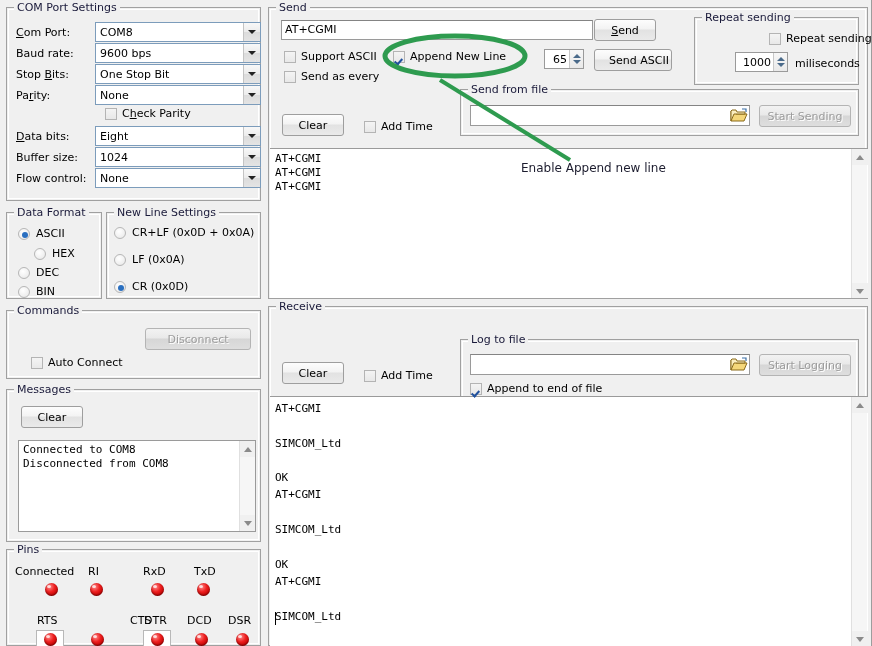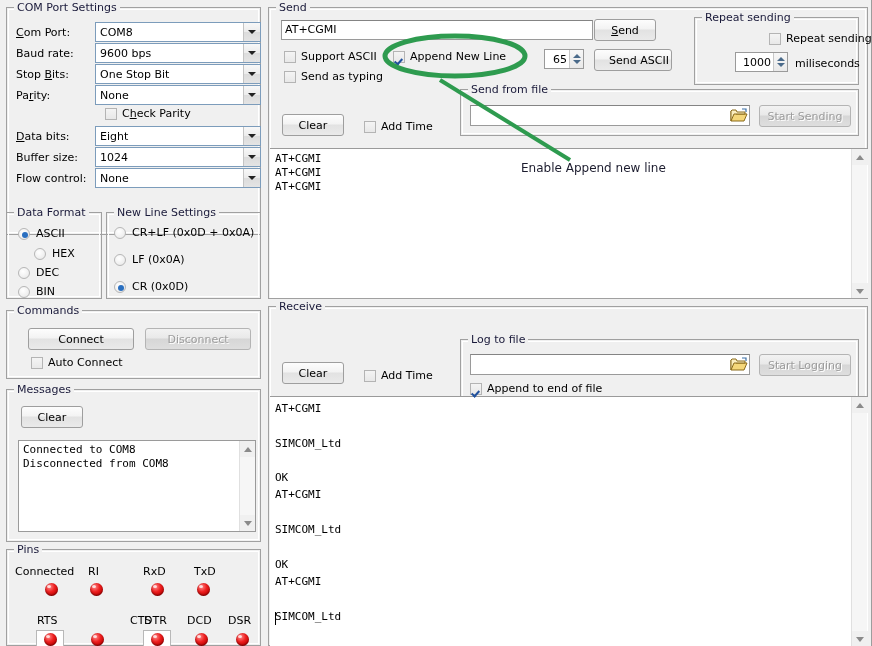--- a/index.html
+++ b/index.html
@@ -277,21 +277,21 @@
     position: absolute; left: 0; top: 0; width: 872px; height: 646px;
     border-right: 1px solid #9d9d9d;
     pointer-events: none;
   }
 </style>
 </head>
 <body>
 
 <div id="app">
 
-  <div class="grp" style="left:6px; top:7px; width:255px; height:228px;">
+  <div class="grp" style="left:6px; top:7px; width:255px; height:194px;">
     <span class="grp-title">COM Port Settings</span>
     <div class="grp-body">
       <div class="lbl" style="left:9px; top:18px;"><u>C</u>om Port:</div>
       <div class="combo" style="left:88px; top:14px; width:166px;">
         <span class="cval">COM8</span>
         <span class="carrow">
             <i></i>
           </span>
       </div>
 
@@ -386,21 +386,20 @@
       <div class="rad sel" style="left:7px; top:67px;">
         <span class="circ"></span>
         <span class="rtext">CR (0x0D)</span>
       </div>
     </div>
   </div>
 
   <div class="grp" style="left:6px; top:310px; width:255px; height:69px;">
     <span class="grp-title">Commands</span>
     <div class="grp-body">
-      <div class="btn" style="left:21px; top:17px; width:106px; height:22px;">Connect</div>
       <div class="btn disabled" style="left:138px; top:17px; width:106px; height:22px;">Disconnect</div>
       <div class="chk" style="left:24px; top:45px;">
         <span class="box"></span>
         <span class="ctext">Auto Connect</span>
       </div>
     </div>
   </div>
 
   <div class="grp" style="left:6px; top:389px; width:255px; height:153px;">
     <span class="grp-title">Messages</span>
@@ -464,21 +463,21 @@
       <div class="chk" style="left:15px; top:42px;">
         <span class="box"></span>
         <span class="ctext">Support ASCII</span>
       </div>
       <div class="chk checked" style="left:124px; top:42px;">
         <span class="box"></span>
         <span class="ctext">Append New Line</span>
       </div>
       <div class="chk" style="left:15px; top:62px;">
         <span class="box"></span>
-        <span class="ctext">Send as typing</span>
+        <span class="ctext">Send as every</span>
       </div>
 
       <div class="spin" style="left:275px; top:41px; width:40px;">
         <span class="sval">65</span>
         <span class="sarr">
             <i class="u"></i>
             <i class="d"></i>
           </span>
       </div>
 

